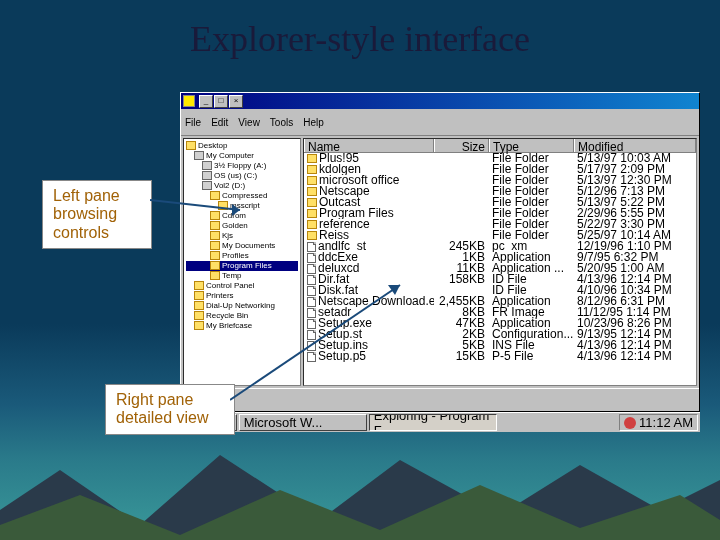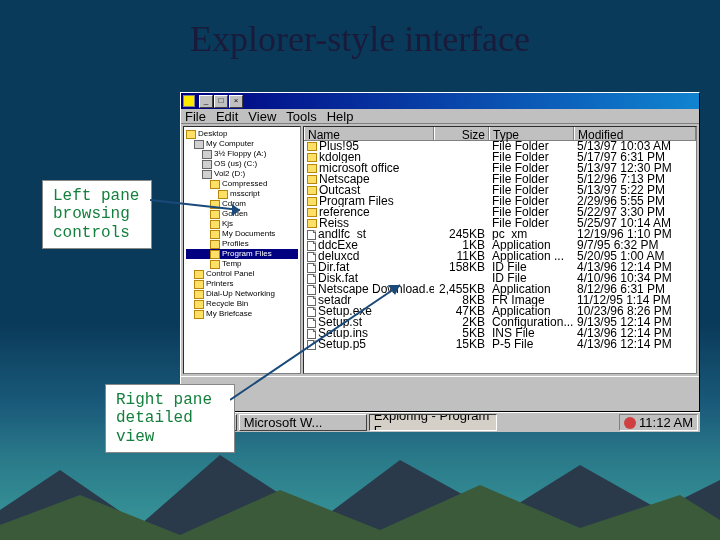--- a/index.html
+++ b/index.html
@@ -37,37 +37,37 @@
     color: #fff;
     display: flex;
     align-items: center;
     height: 16px;
     padding: 0 2px;
     font-size: 10px;
   }
   .titlebar-icon { width: 12px; height: 12px; background: #ffe800; margin-right: 3px; border: 1px solid #888; }
   .titlebar-text { flex: 1; font-weight: bold; }
   .tb-btn { width: 14px; height: 13px; background: #c0c0c0; border: 1px solid #fff; border-right-color: #404040; border-bottom-color: #404040; margin-left: 1px; font-size: 8px; text-align: center; line-height: 10px; color: #000; }
-  .menubar { display: flex; height: 15px; background: #c0c0c0; border-bottom: 1px solid #808080; padding: 0 4px; gap: 10px; font-size: 13px; align-items: center; }
+  .menubar { display: flex; height: 27px; background: #c0c0c0; border-bottom: 1px solid #808080; padding: 0 4px; gap: 10px; font-size: 10px; align-items: center; }
   .menubar span { cursor: default; }
   .pathbar { display: flex; height: 18px; border-top: 1px solid #fff; border-bottom: 1px solid #808080; }
   .pathbar-label { width: 118px; padding: 2px 4px; font-size: 9px; border-right: 1px solid #808080; }
   .pathbar-right { flex: 1; padding: 2px 4px; font-size: 9px; }
   .panes { display: flex; height: 252px; }
   .tree {
     width: 118px;
     background: #fff;
     border: 1px inset #808080;
     margin: 2px;
     overflow: hidden;
     font-size: 8px;
     padding: 2px;
     line-height: 10px;
   }
-  .tree-row { white-space: nowrap; display: flex; align-items: center; }
+  .tree-row { white-space: nowrap; display: flex; }
   .tree-row.sel { background: #000080; color: #fff; }
   .fi { width: 10px; height: 9px; display: inline-block; background: #ffe066; border: 1px solid #b8860b; margin-right: 2px; flex-shrink: 0; }
   .di { width: 10px; height: 9px; display: inline-block; background: #d0d0d0; border: 1px solid #666; margin-right: 2px; flex-shrink: 0; }
   .list {
     flex: 1;
     background: #fff;
     border: 1px inset #808080;
     margin: 2px 2px 2px 0;
     overflow: hidden;
     font-size: 12px;
@@ -110,23 +110,23 @@
   .task-spacer { flex: 1; }
   .tray { height: 17px; border: 1px solid #808080; border-right-color: #fff; border-bottom-color: #fff; padding: 0 4px; display: flex; align-items: center; gap: 3px; }
   .tray-icon { width: 12px; height: 12px; }
 
   .callout {
     position: absolute;
     background: #fff;
     border: 1px solid #888;
     padding: 6px 10px;
     font-size: 16px;
-    color: #15803d;
+    color: #a16207;
     line-height: 1.15;
-    font-family: Liberation Mono, monospace;
+    font-family: Liberation Sans, sans-serif;
   }
   .co1 { top: 180px; left: 42px; width: 110px; }
   .co2 { top: 384px; left: 105px; width: 130px; }
 
   .arrow { position: absolute; pointer-events: none; }
 
   .mountains {
     position: absolute;
     bottom: 0;
     left: 0;
@@ -249,21 +249,21 @@
           <div class="list-row">
             <div class="col-name"><span class="fico"></span><span>Plus!95</span></div>
             <div class="col-size"></div>
             <div class="col-type">File Folder</div>
             <div class="col-mod">5/13/97 10:03 AM</div>
           </div>
           <div class="list-row">
             <div class="col-name"><span class="fico"></span><span>kdolgen</span></div>
             <div class="col-size"></div>
             <div class="col-type">File Folder</div>
-            <div class="col-mod">5/17/97 6:31 PM</div>
+            <div class="col-mod">5/17/97 2:09 PM</div>
           </div>
           <div class="list-row">
             <div class="col-name"><span class="fico"></span><span>microsoft office</span></div>
             <div class="col-size"></div>
             <div class="col-type">File Folder</div>
             <div class="col-mod">5/13/97 12:30 PM</div>
           </div>
           <div class="list-row">
             <div class="col-name"><span class="fico"></span><span>Netscape</span></div>
             <div class="col-size"></div>

